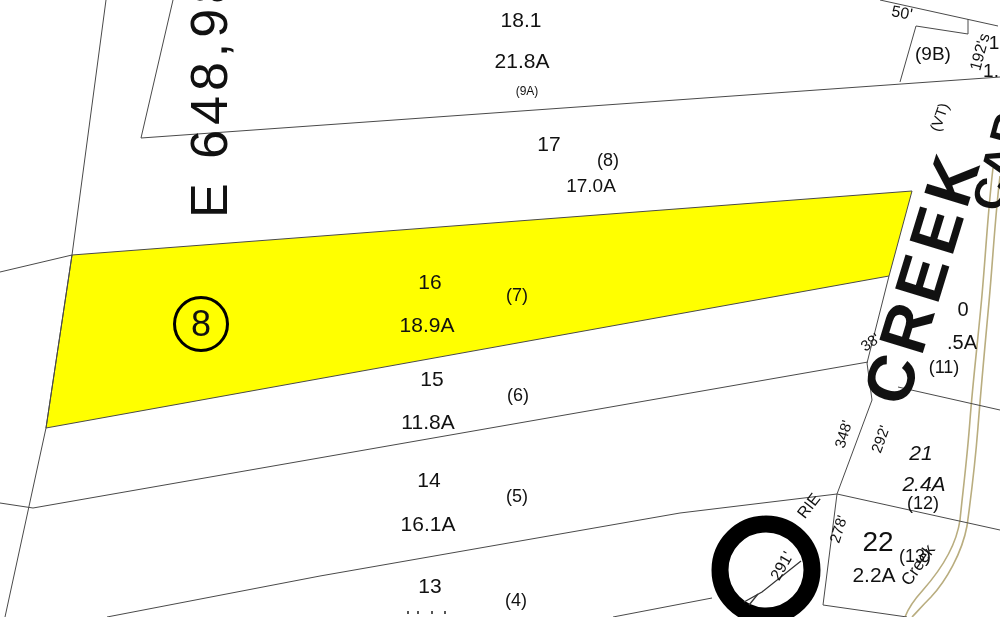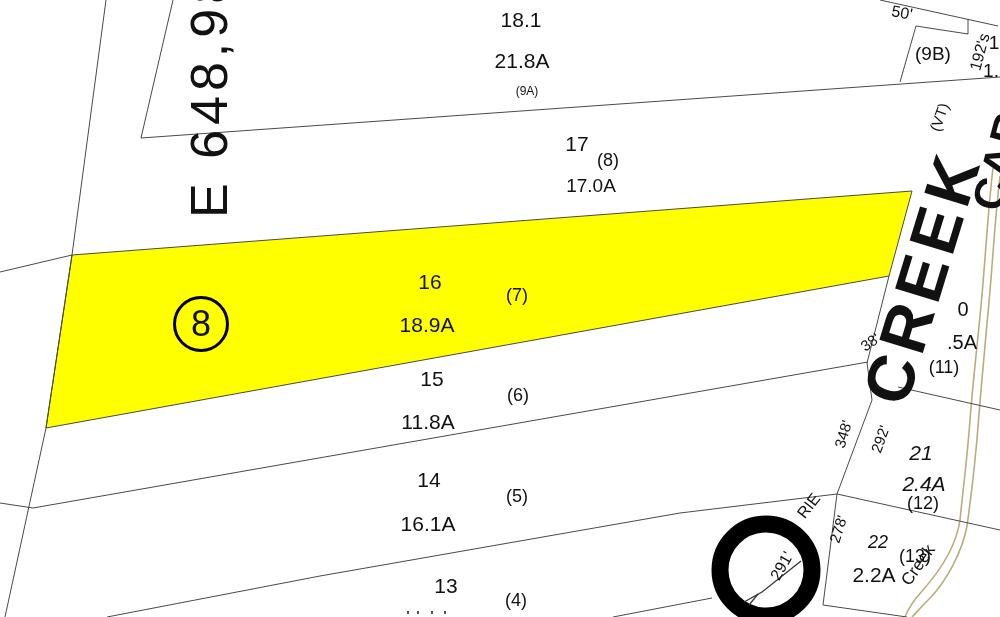--- a/index.html
+++ b/index.html
@@ -68,38 +68,38 @@
   </svg>
 
   <div class="badge" style="left:173px;top:296px;">
     <span>8</span>
   </div>
 
   <div id="labels">
       <div class="lbl" style="left: 521px; top: 19px; font-size: 21px; transform: translate(-50%, -50%);">18.1</div>
       <div class="lbl" style="left: 522px; top: 60px; font-size: 21px; transform: translate(-50%, -50%);">21.8A</div>
       <div class="lbl" style="left: 527px; top: 91px; font-size: 12px; transform: translate(-50%, -50%); text-align: right;">(9A)</div>
-      <div class="lbl" style="left: 577px; top: 143px; font-size: 21px; transform: translate(-50%, -50%);">17</div>
+      <div class="lbl" style="left: 549px; top: 143px; font-size: 21px; transform: translate(-50%, -50%);">17</div>
       <div class="lbl" style="left: 608px; top: 160px; font-size: 18px; transform: translate(-50%, -50%);">(8)</div>
       <div class="lbl" style="left: 547px; top: 185px; font-size: 19px; transform: translate(-50%, -50%); margin-left: 44px;">17.0A</div>
       <div class="lbl" style="left: 430px; top: 281px; font-size: 21px; transform: translate(-50%, -50%);">16</div>
       <div class="lbl" style="left: 517px; top: 295px; font-size: 18px; transform: translate(-50%, -50%);">(7)</div>
       <div class="lbl" style="left: 427px; top: 324px; font-size: 21px; transform: translate(-50%, -50%);">18.9A</div>
       <div class="lbl" style="left: 432px; top: 378px; font-size: 21px; transform: translate(-50%, -50%);">15</div>
       <div class="lbl" style="left: 518px; top: 395px; font-size: 18px; transform: translate(-50%, -50%);">(6)</div>
       <div class="lbl" style="left: 428px; top: 421px; font-size: 21px; transform: translate(-50%, -50%);">11.8A</div>
       <div class="lbl" style="left: 429px; top: 479px; font-size: 21px; transform: translate(-50%, -50%);">14</div>
       <div class="lbl" style="left: 517px; top: 496px; font-size: 18px; transform: translate(-50%, -50%);">(5)</div>
       <div class="lbl" style="left: 428px; top: 523px; font-size: 21px; transform: translate(-50%, -50%);">16.1A</div>
-      <div class="lbl" style="left: 430px; top: 585px; font-size: 21px; transform: translate(-50%, -50%); margin-left: 16px;">13</div>
+      <div class="lbl" style="left: 430px; top: 585px; font-size: 21px; transform: translate(-50%, -50%);">13</div>
       <div class="lbl" style="left: 516px; top: 600px; font-size: 18px; transform: translate(-50%, -50%);">(4)</div>
       <div class="lbl" style="left: 921px; top: 452px; font-size: 21px; transform: translate(-50%, -50%); font-style: italic;">21</div>
       <div class="lbl" style="left: 924px; top: 483px; font-size: 21px; transform: translate(-50%, -50%); font-style: italic;">2.4A</div>
       <div class="lbl" style="left: 923px; top: 503px; font-size: 18px; transform: translate(-50%, -50%);">(12)</div>
-      <div class="lbl" style="left: 878px; top: 542px; font-size: 18px; transform: translate(-50%, -50%); font-style: italic;">22</div>
+      <div class="lbl" style="left: 878px; top: 542px; font-size: 28px; transform: translate(-50%, -50%);">22</div>
       <div class="lbl" style="left: 915px; top: 556px; font-size: 18px; transform: translate(-50%, -50%);">(13)</div>
       <div class="lbl" style="left: 874px; top: 574px; font-size: 21px; transform: translate(-50%, -50%);">2.2A</div>
       <div class="lbl" style="left: 963px; top: 309px; font-size: 20px; transform: translate(-50%, -50%);">0</div>
       <div class="lbl" style="left: 962px; top: 342px; font-size: 20px; transform: translate(-50%, -50%);">.5A</div>
       <div class="lbl" style="left: 944px; top: 367px; font-size: 18px; transform: translate(-50%, -50%);">(11)</div>
       <div class="lbl" style="left: 933px; top: 53px; font-size: 19px; transform: translate(-50%, -50%);">(9B)</div>
       <div class="lbl" style="left: 902px; top: 13px; font-size: 16px; transform: translate(-50%, -50%) rotate(10deg);">50'</div>
       <div class="lbl" style="left: 980px; top: 52px; font-size: 16px; transform: translate(-50%, -50%) rotate(-75deg);">192's</div>
       <div class="lbl" style="left: 994px; top: 42px; font-size: 19px; transform: translate(-50%, -50%);">1</div>
       <div class="lbl" style="left: 991px; top: 70px; font-size: 19px; transform: translate(-50%, -50%);">1.</div>

